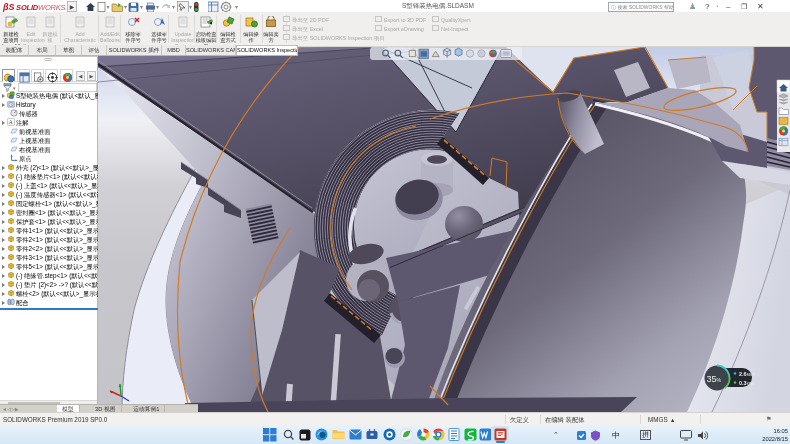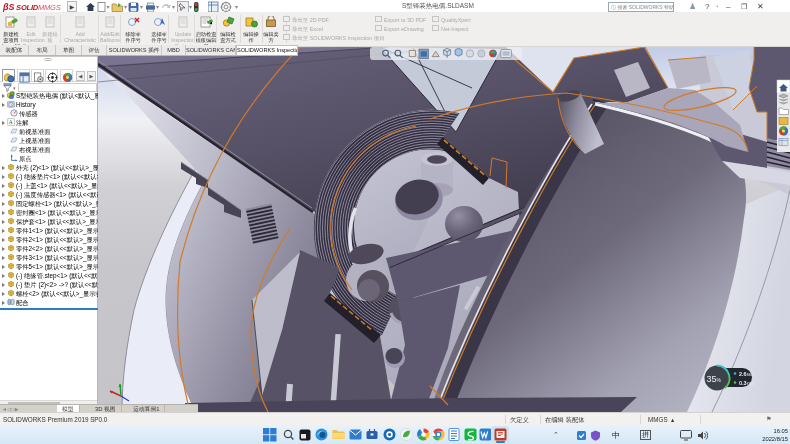--- a/index.html
+++ b/index.html
@@ -308,21 +308,21 @@
     <path d="M729.1,374.9 a12.5,12.5 0 0 1 -4.6,13.4" stroke="#57c24e" stroke-width="2" fill="none"></path>
     <text x="706.5" y="381.5" font-size="9" fill="#eef1f3" font-family="Liberation Sans">35<tspan font-size="5">%</tspan></text>
     <circle cx="735" cy="373.5" r="1.3" fill="#4aa8e8"></circle>
     <text x="739" y="376" font-size="5.5" font-weight="bold" fill="#e8ecef" font-family="Liberation Sans">2.6<tspan font-size="3.4" font-weight="normal">MB/S</tspan></text>
     <circle cx="735" cy="382.5" r="1.3" fill="#57c24e"></circle>
     <text x="739" y="385" font-size="5.5" font-weight="bold" fill="#e8ecef" font-family="Liberation Sans">0.3<tspan font-size="3.4" font-weight="normal">KB/S</tspan></text>
   </g>
   </svg>
 
   <div id="titlebar" class="abs"></div>
-  <div id="logo" class="abs"><span style="font-size:9px;">βS</span> SOLID<span class="w">MMGS</span></div>
+  <div id="logo" class="abs"><span style="font-size:9px;">βS</span> SOLID<span class="w">WORKS</span></div>
   <div id="expbtn" class="abs">▶</div>
   <svg id="qat" class="abs" style="left:85px;top:1px" width="120" height="12" viewBox="0 0 120 12">
     <path d="M1,6 l4.5,-4 l4.5,4 l-1.6,0 l0,4 l-5.8,0 l0,-4 Z" fill="#2c3e50"></path>
     <rect x="13" y="1.5" width="7" height="9" fill="#fff" stroke="#7a7a7a" stroke-width="0.8"></rect>
     <text x="21.5" y="8" font-size="6" fill="#888">▾</text>
     <path d="M27,3 h4 l1.5,2 h5 v5.5 h-10.5 Z" fill="#e8c96a" stroke="#9a7b3a" stroke-width="0.7"></path>
     <path d="M33,2 l3,2 l-3,2 Z" fill="#4aa33c"></path>
     <text x="39" y="8" font-size="6" fill="#888">▾</text>
     <rect x="44" y="2" width="9" height="8.5" rx="1" fill="#3f6fb5" stroke="#24456f" stroke-width="0.7"></rect>
     <rect x="46" y="2" width="5" height="3" fill="#fff"></rect>

